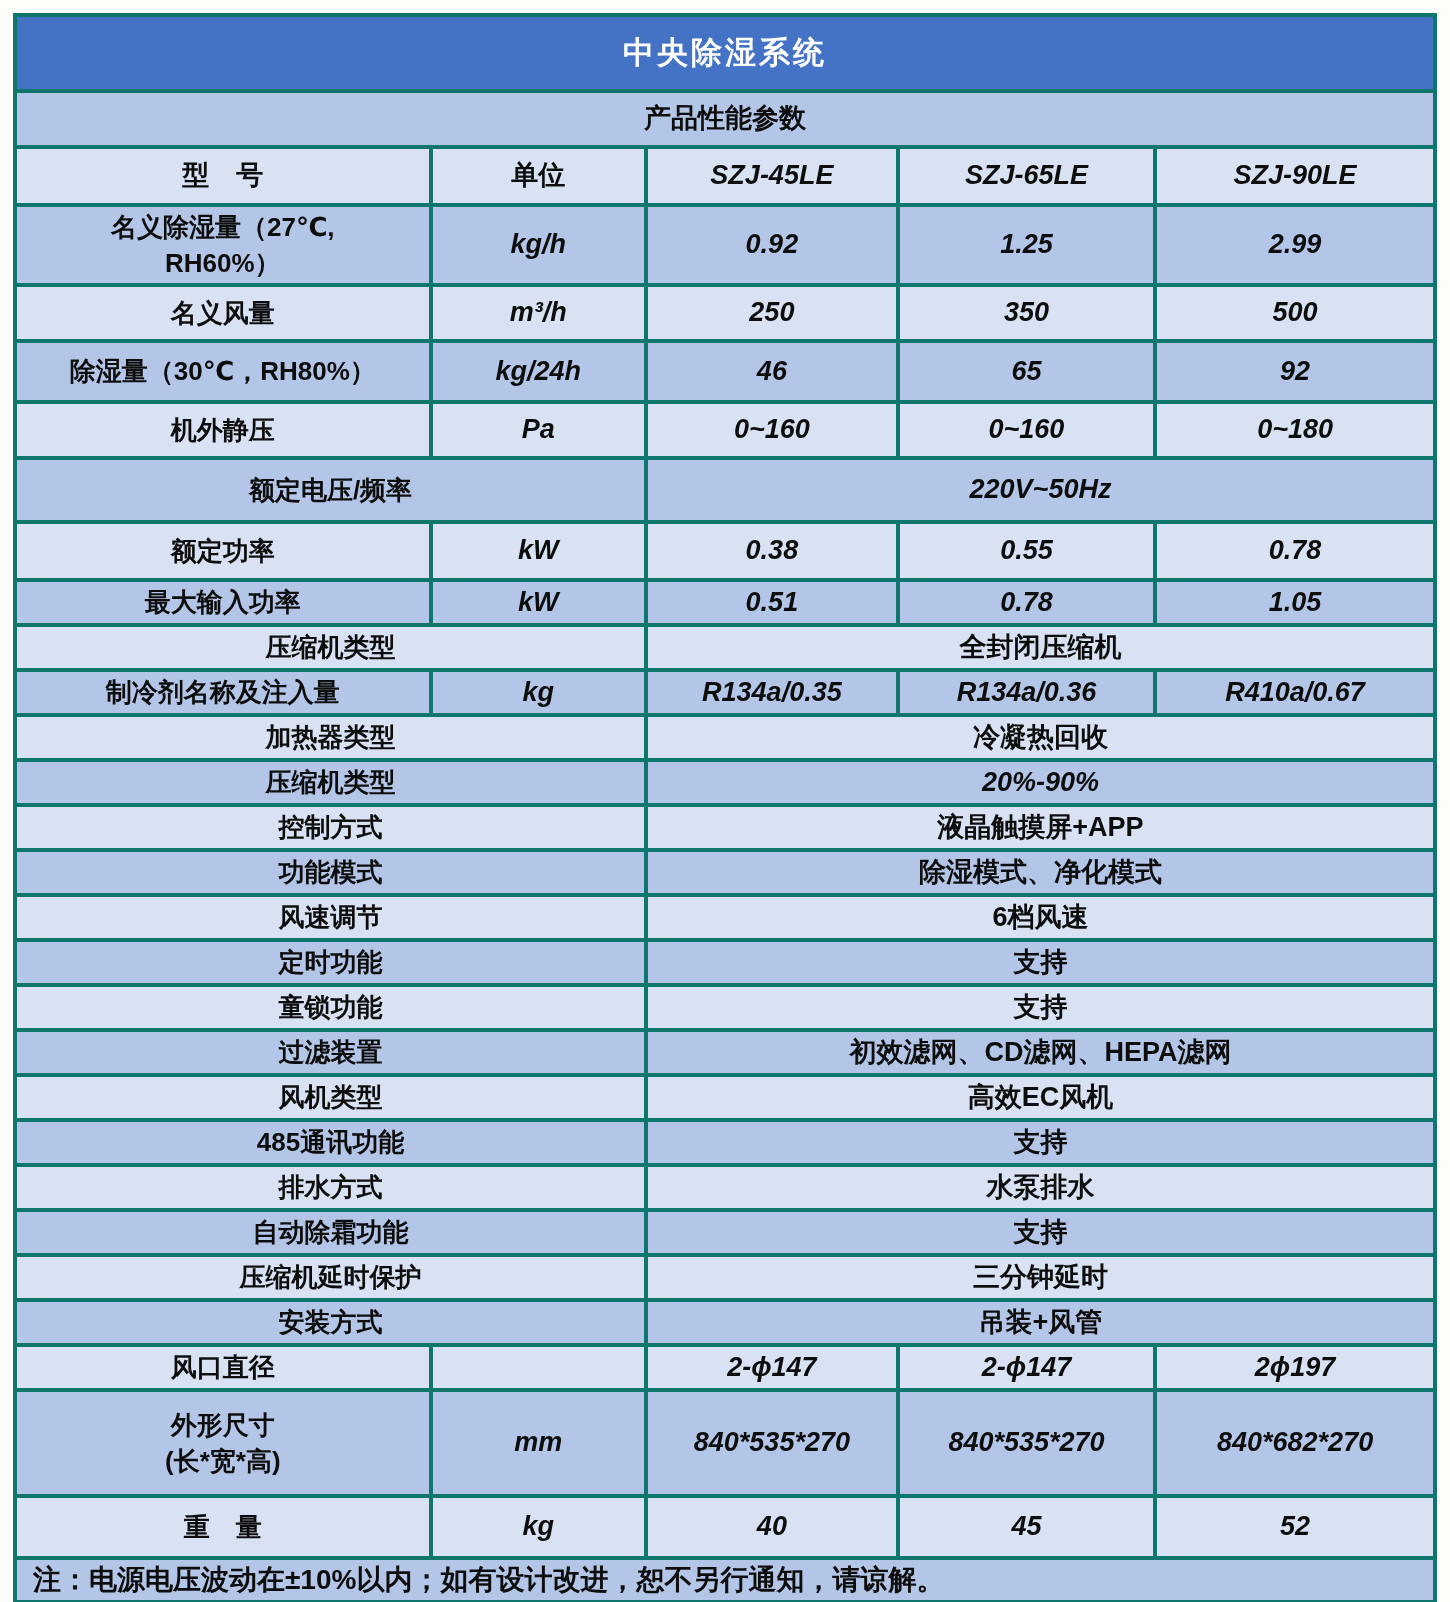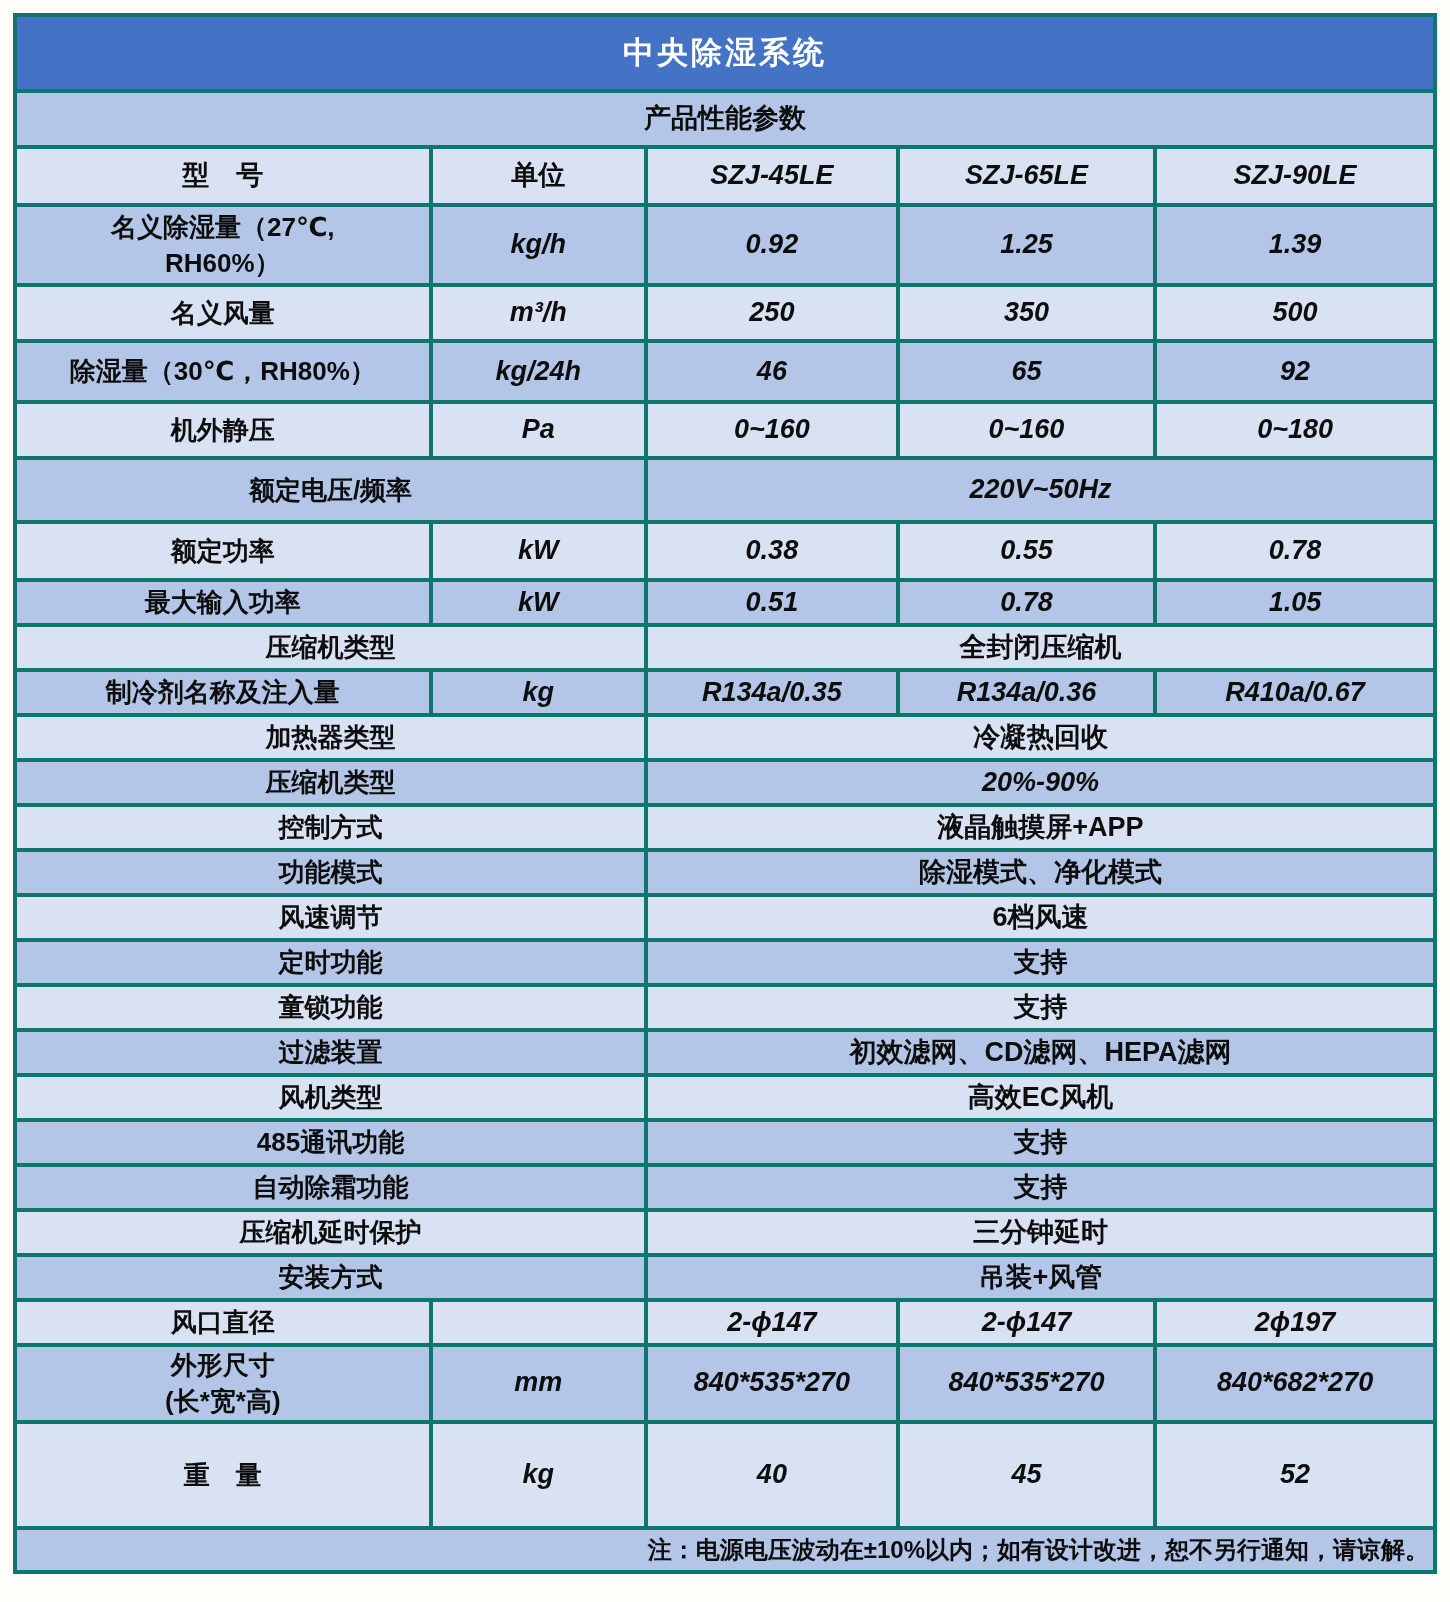--- a/index.html
+++ b/index.html
@@ -42,23 +42,23 @@
   tbody tr:nth-child(1) td{height:76px;}
   tbody tr:nth-child(2) td{height:52px;}
   tbody tr:nth-child(3) td{height:57px;}
   tbody tr:nth-child(4) td{height:52px;}
   tbody tr:nth-child(5) td{height:60px;}
   tbody tr:nth-child(6) td{height:54px;}
   tbody tr:nth-child(25) td{height:102px;}
   tbody tr:nth-child(26) td{height:58px;}
   tfoot td.note{
     height:40px;
-    text-align:right;
+    text-align:left;
     padding-left:16px;
-    font-size:24px;
+    font-size:28px;
   }
   td.v{font-size:27px;}
   td.lat{font-style:italic;}
 </style>
 </head>
 <body>
 
 <table>
   <colgroup>
     <col style="width:29.4%">
@@ -82,21 +82,21 @@
       <td class="v lat">SZJ-90LE</td>
     </tr>
   </thead>
   <tbody>
       <tr class="med">
         <td>名义除湿量（27℃,
 RH60%）</td>
         <td class="v lat">kg/h</td>
         <td class="v lat">0.92</td>
         <td class="v lat">1.25</td>
-        <td class="v lat">1.39</td>
+        <td class="v lat">2.99</td>
       </tr>
       <tr class="lt">
         <td>名义风量</td>
         <td class="v lat">m³/h</td>
         <td class="v lat">250</td>
         <td class="v lat">350</td>
         <td class="v lat">500</td>
       </tr>
       <tr class="med">
         <td>除湿量（30℃，RH80%）</td>
@@ -173,20 +173,24 @@
         <td colspan="2">过滤装置</td>
         <td class="v" colspan="3">初效滤网、CD滤网、HEPA滤网</td>
       </tr>
       <tr class="lt">
         <td colspan="2">风机类型</td>
         <td class="v" colspan="3">高效EC风机</td>
       </tr>
       <tr class="med">
         <td colspan="2">485通讯功能</td>
         <td class="v" colspan="3">支持</td>
+      </tr>
+      <tr class="lt">
+        <td colspan="2">排水方式</td>
+        <td class="v" colspan="3">水泵排水</td>
       </tr>
       <tr class="med">
         <td colspan="2">自动除霜功能</td>
         <td class="v" colspan="3">支持</td>
       </tr>
       <tr class="lt">
         <td colspan="2">压缩机延时保护</td>
         <td class="v" colspan="3">三分钟延时</td>
       </tr>
       <tr class="med">

